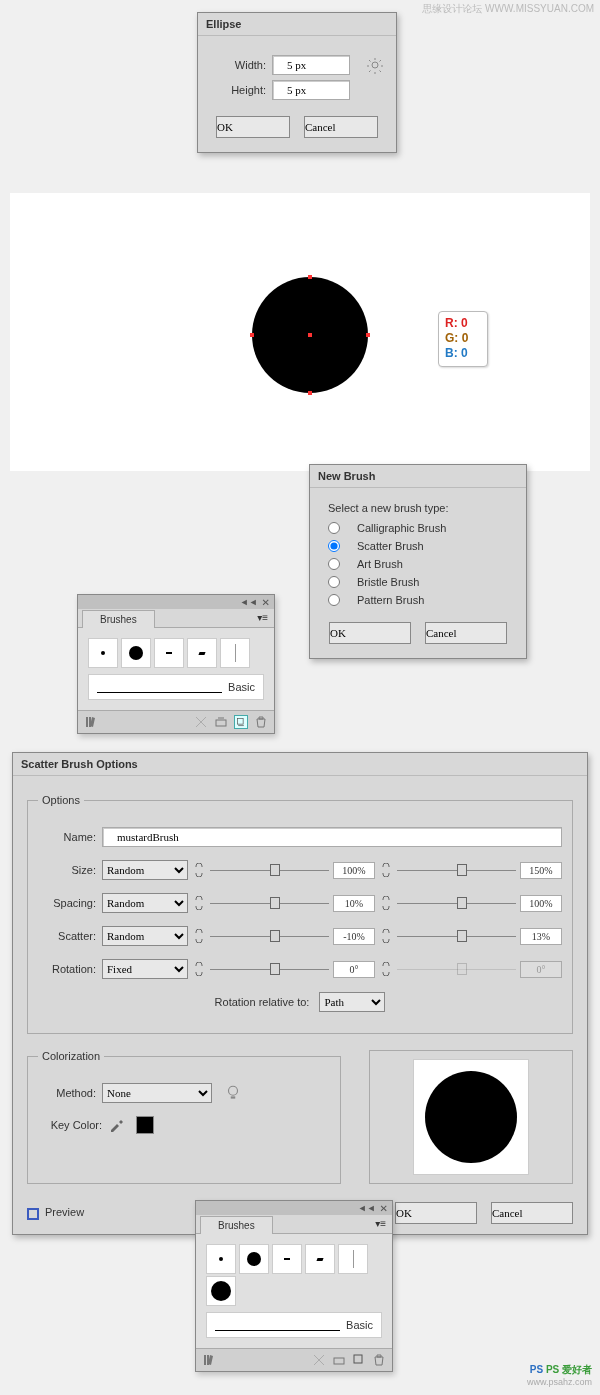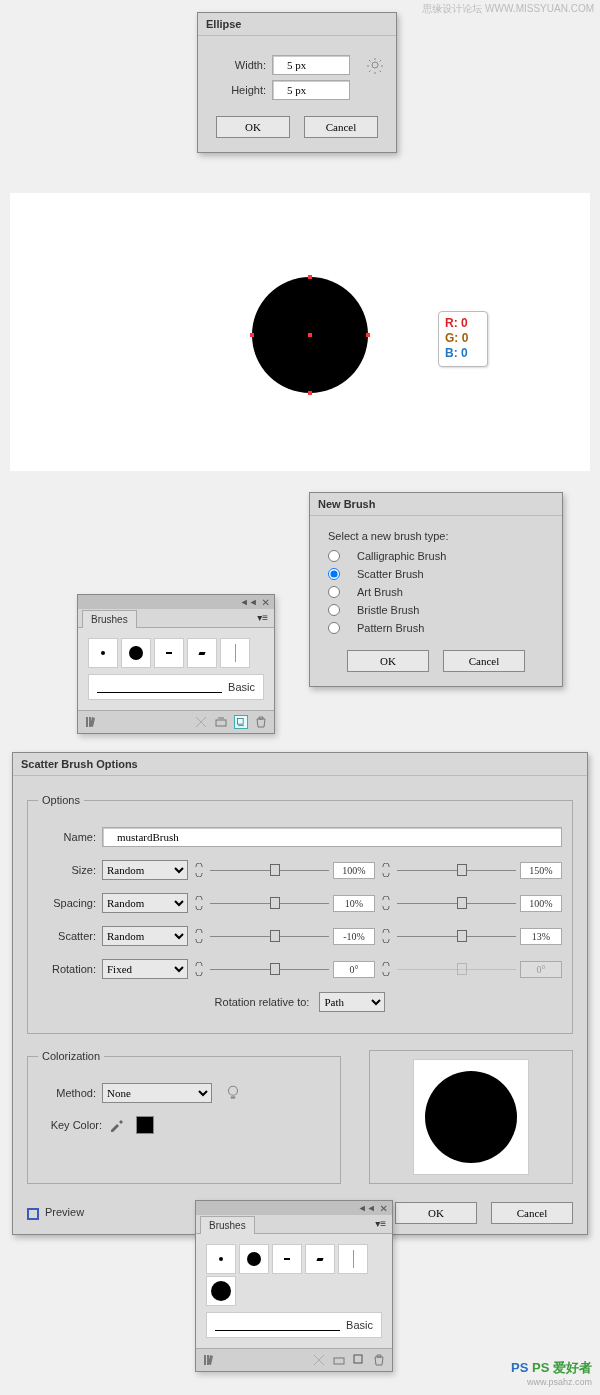--- a/index.html
+++ b/index.html
@@ -4,30 +4,30 @@
 <style>
 *{box-sizing:border-box;margin:0;padding:0}
 body{width:600px;height:1395px;background:#f0f0f0;font-family:Tahoma,sans-serif;font-size:11px;color:#333;position:relative}
 .dialog{background:#d8d8d8;border:1px solid #888;box-shadow:2px 3px 6px rgba(0,0,0,.25);position:absolute}
 .titlebar{background:#d8d8d8;border-bottom:1px solid #bbb;padding:5px 8px;font-weight:bold;font-size:11px}
 .body{padding:14px 18px}
 .row{display:flex;align-items:center;margin:5px 0}
 .row label{text-align:right;width:50px;margin-right:6px}
 .txt{border:1px solid #aaa;box-shadow:inset 1px 1px 0 #ccc;background:#fff;padding:3px 14px;font:11px Tahoma;width:78px}
 .btnrow{display:flex;justify-content:center;gap:14px;margin-top:16px}
-.btn{background:#e8e8e8;border:1px solid #888;padding:4px 0;width:82px;text-align:center;font:11px Tahoma;cursor:pointer}
+.btn{background:#e8e8e8;border:1px solid #888;padding:4px 0;width:82px;text-align:left;font:11px Tahoma;cursor:pointer}
 .bulb{width:18px;height:18px;display:inline-block;margin-left:10px}
 .canvas{position:absolute;left:10px;top:193px;width:580px;height:278px;background:#fff}
 .circle{position:absolute;background:#000;border-radius:50%}
 .hand{position:absolute;width:4px;height:4px;background:#f33}
 .rgb{position:absolute;left:438px;top:311px;width:50px;height:56px;background:#fff;border:1px solid #bbb;border-radius:4px;box-shadow:1px 1px 2px rgba(0,0,0,.15);padding:4px 6px;font:bold 12px Arial;line-height:15px}
 .panel{background:#d0d0d0;border:1px solid #888;position:absolute;box-shadow:2px 3px 6px rgba(0,0,0,.2)}
 .ptop{height:14px;background:#c0c0c0;display:flex;justify-content:flex-end;align-items:center;gap:4px;padding-right:4px}
 .ptitle{background:#d8d8d8;border-bottom:1px solid #aaa}
-.tab{display:inline-block;background:#e0e0e0;border:1px solid #aaa;border-bottom:none;padding:3px 8px;margin-left:4px;position:relative;top:1px;font-size:10px}
+.tab{display:inline-block;background:#e0e0e0;border:1px solid #aaa;border-bottom:none;padding:3px 17px;margin-left:4px;position:relative;top:1px;font-size:10px}
 .pbody{background:#e0e0e0;padding:10px}
 .swatch{width:30px;height:30px;background:#fff;border:1px solid #ccc;display:inline-flex;align-items:center;justify-content:center;vertical-align:top}
 .basic{border:1px solid #ccc;background:#fff;margin-top:6px;padding:6px 8px;display:flex;align-items:flex-end}
 .pfoot{background:#d0d0d0;border-top:1px solid #aaa;padding:4px 6px;display:flex;align-items:center;gap:6px}
 .ftool{width:14px;height:14px;display:inline-block}
 .ftool svg{width:100%;height:100%}
 .spacer{flex:1}
 fieldset{border:1px solid #aaa;margin:8px 0;padding:8px 10px}
 legend{font-size:11px;padding:0 4px}
 .radio-row{display:flex;align-items:center;gap:17px;margin:6px 0}
@@ -142,21 +142,21 @@
     <span class="ftool" style="border:1px solid #4aa;background:#dff;padding:1px"><svg viewBox="0 0 14 14">
           <rect x="2" y="2" width="8" height="8" fill="none" stroke="#555"></rect>
           <path d="M3 12h8" stroke="#555"></path>
         </svg></span>
     <span class="ftool"><svg viewBox="0 0 14 14">
           <path d="M3 4h8l-1 8H4zM5 2h4v2H5z" fill="none" stroke="#777"></path>
         </svg></span>
   </div>
 </div>
 
-<div class="dialog" style="left:309px;top:492px;width:254px">
+<div class="dialog" style="left:309px;top:464px;width:218px">
   <div class="titlebar">New Brush</div>
   <div class="body">
     <div style="margin-bottom:8px">Select a new brush type:</div>
     <div class="radio-row">
         <input type="radio" name="nb" style="">
         <span>Calligraphic Brush</span>
       </div>
     <div class="radio-row">
         <input type="radio" name="nb" checked="" style="">
         <span>Scatter Brush</span>
@@ -378,15 +378,15 @@
     <span class="ftool"><svg viewBox="0 0 14 14">
           <rect x="2" y="2" width="8" height="8" fill="none" stroke="#555"></rect>
         </svg></span>
     <span class="ftool"><svg viewBox="0 0 14 14">
           <path d="M3 4h8l-1 8H4zM5 2h4v2H5z" fill="none" stroke="#777"></path>
         </svg></span>
   </div>
 </div>
 
 <div class="watermark2">
-  <div style="color:#3a9c3a;font-weight:bold;font-size:13px"><span style="color:#2b6fc2">PS</span> <span>PS 爱好者</span></div>
+  <div style="color:#3a9c3a;font-weight:bold;font-size:10px"><span style="color:#2b6fc2">PS</span> <span>PS 爱好者</span></div>
   <div style="font-size:9px;color:#aaa">www.psahz.com</div>
 </div>
 
 </body></html>

